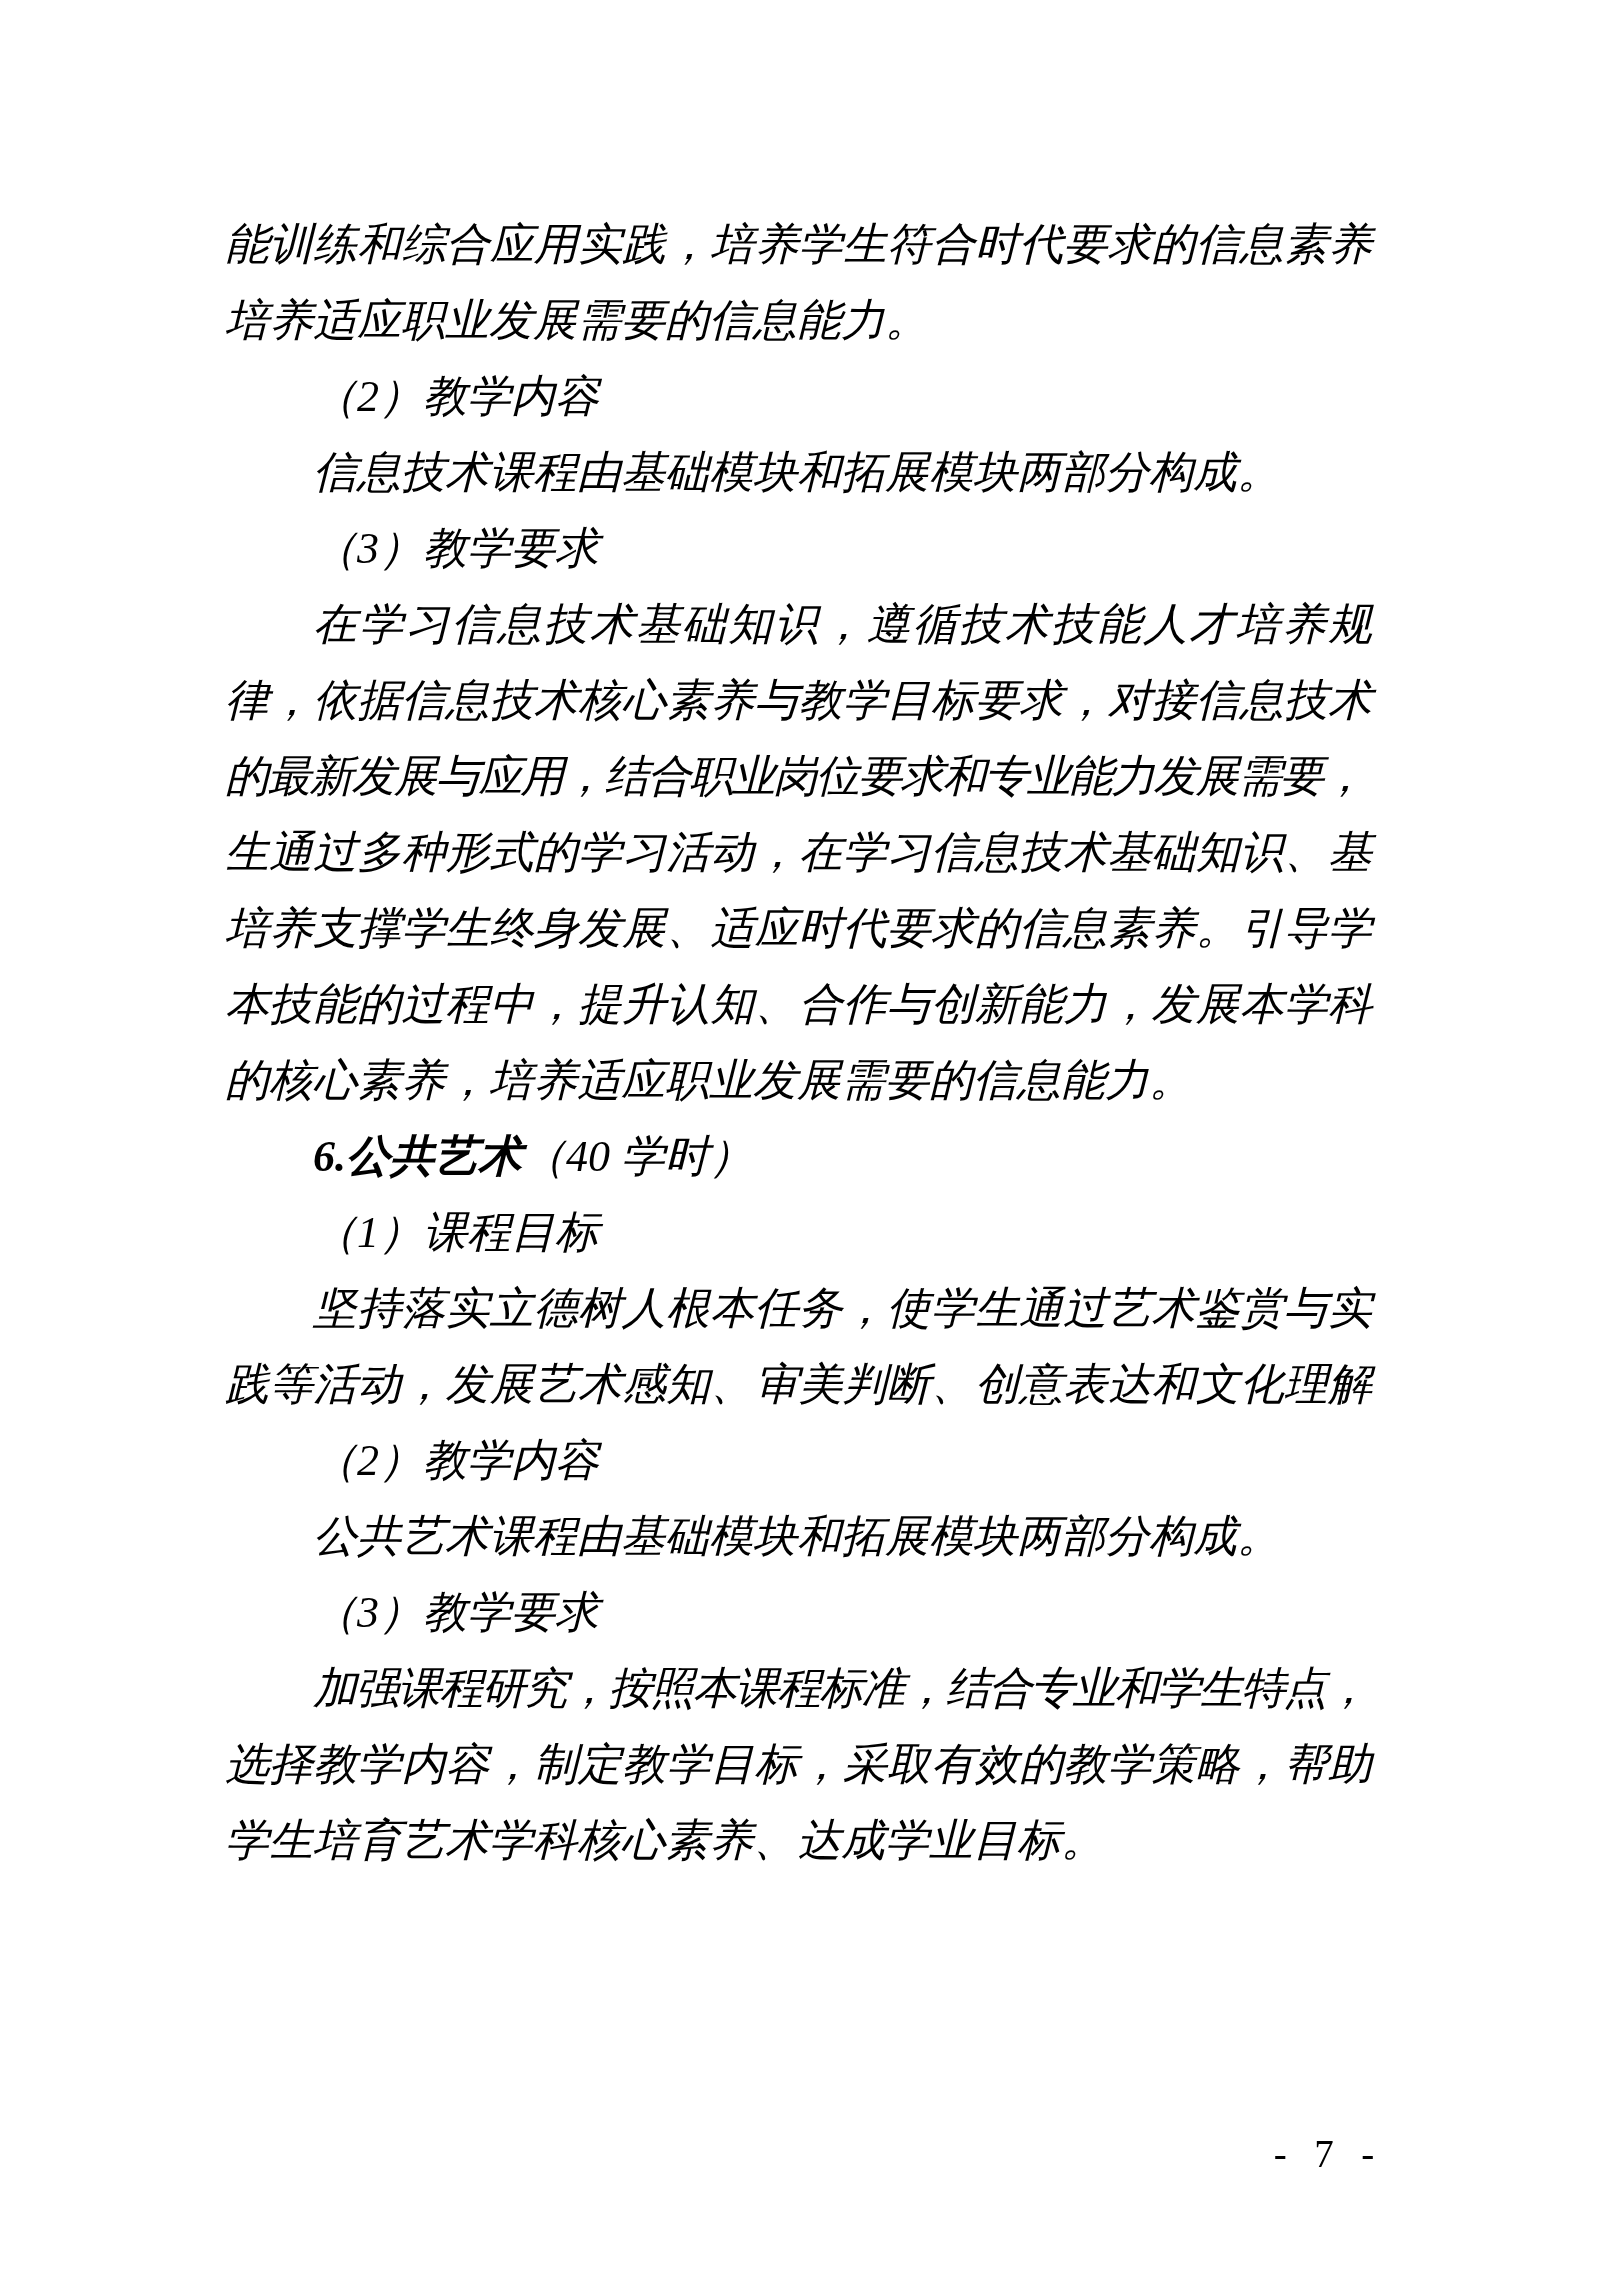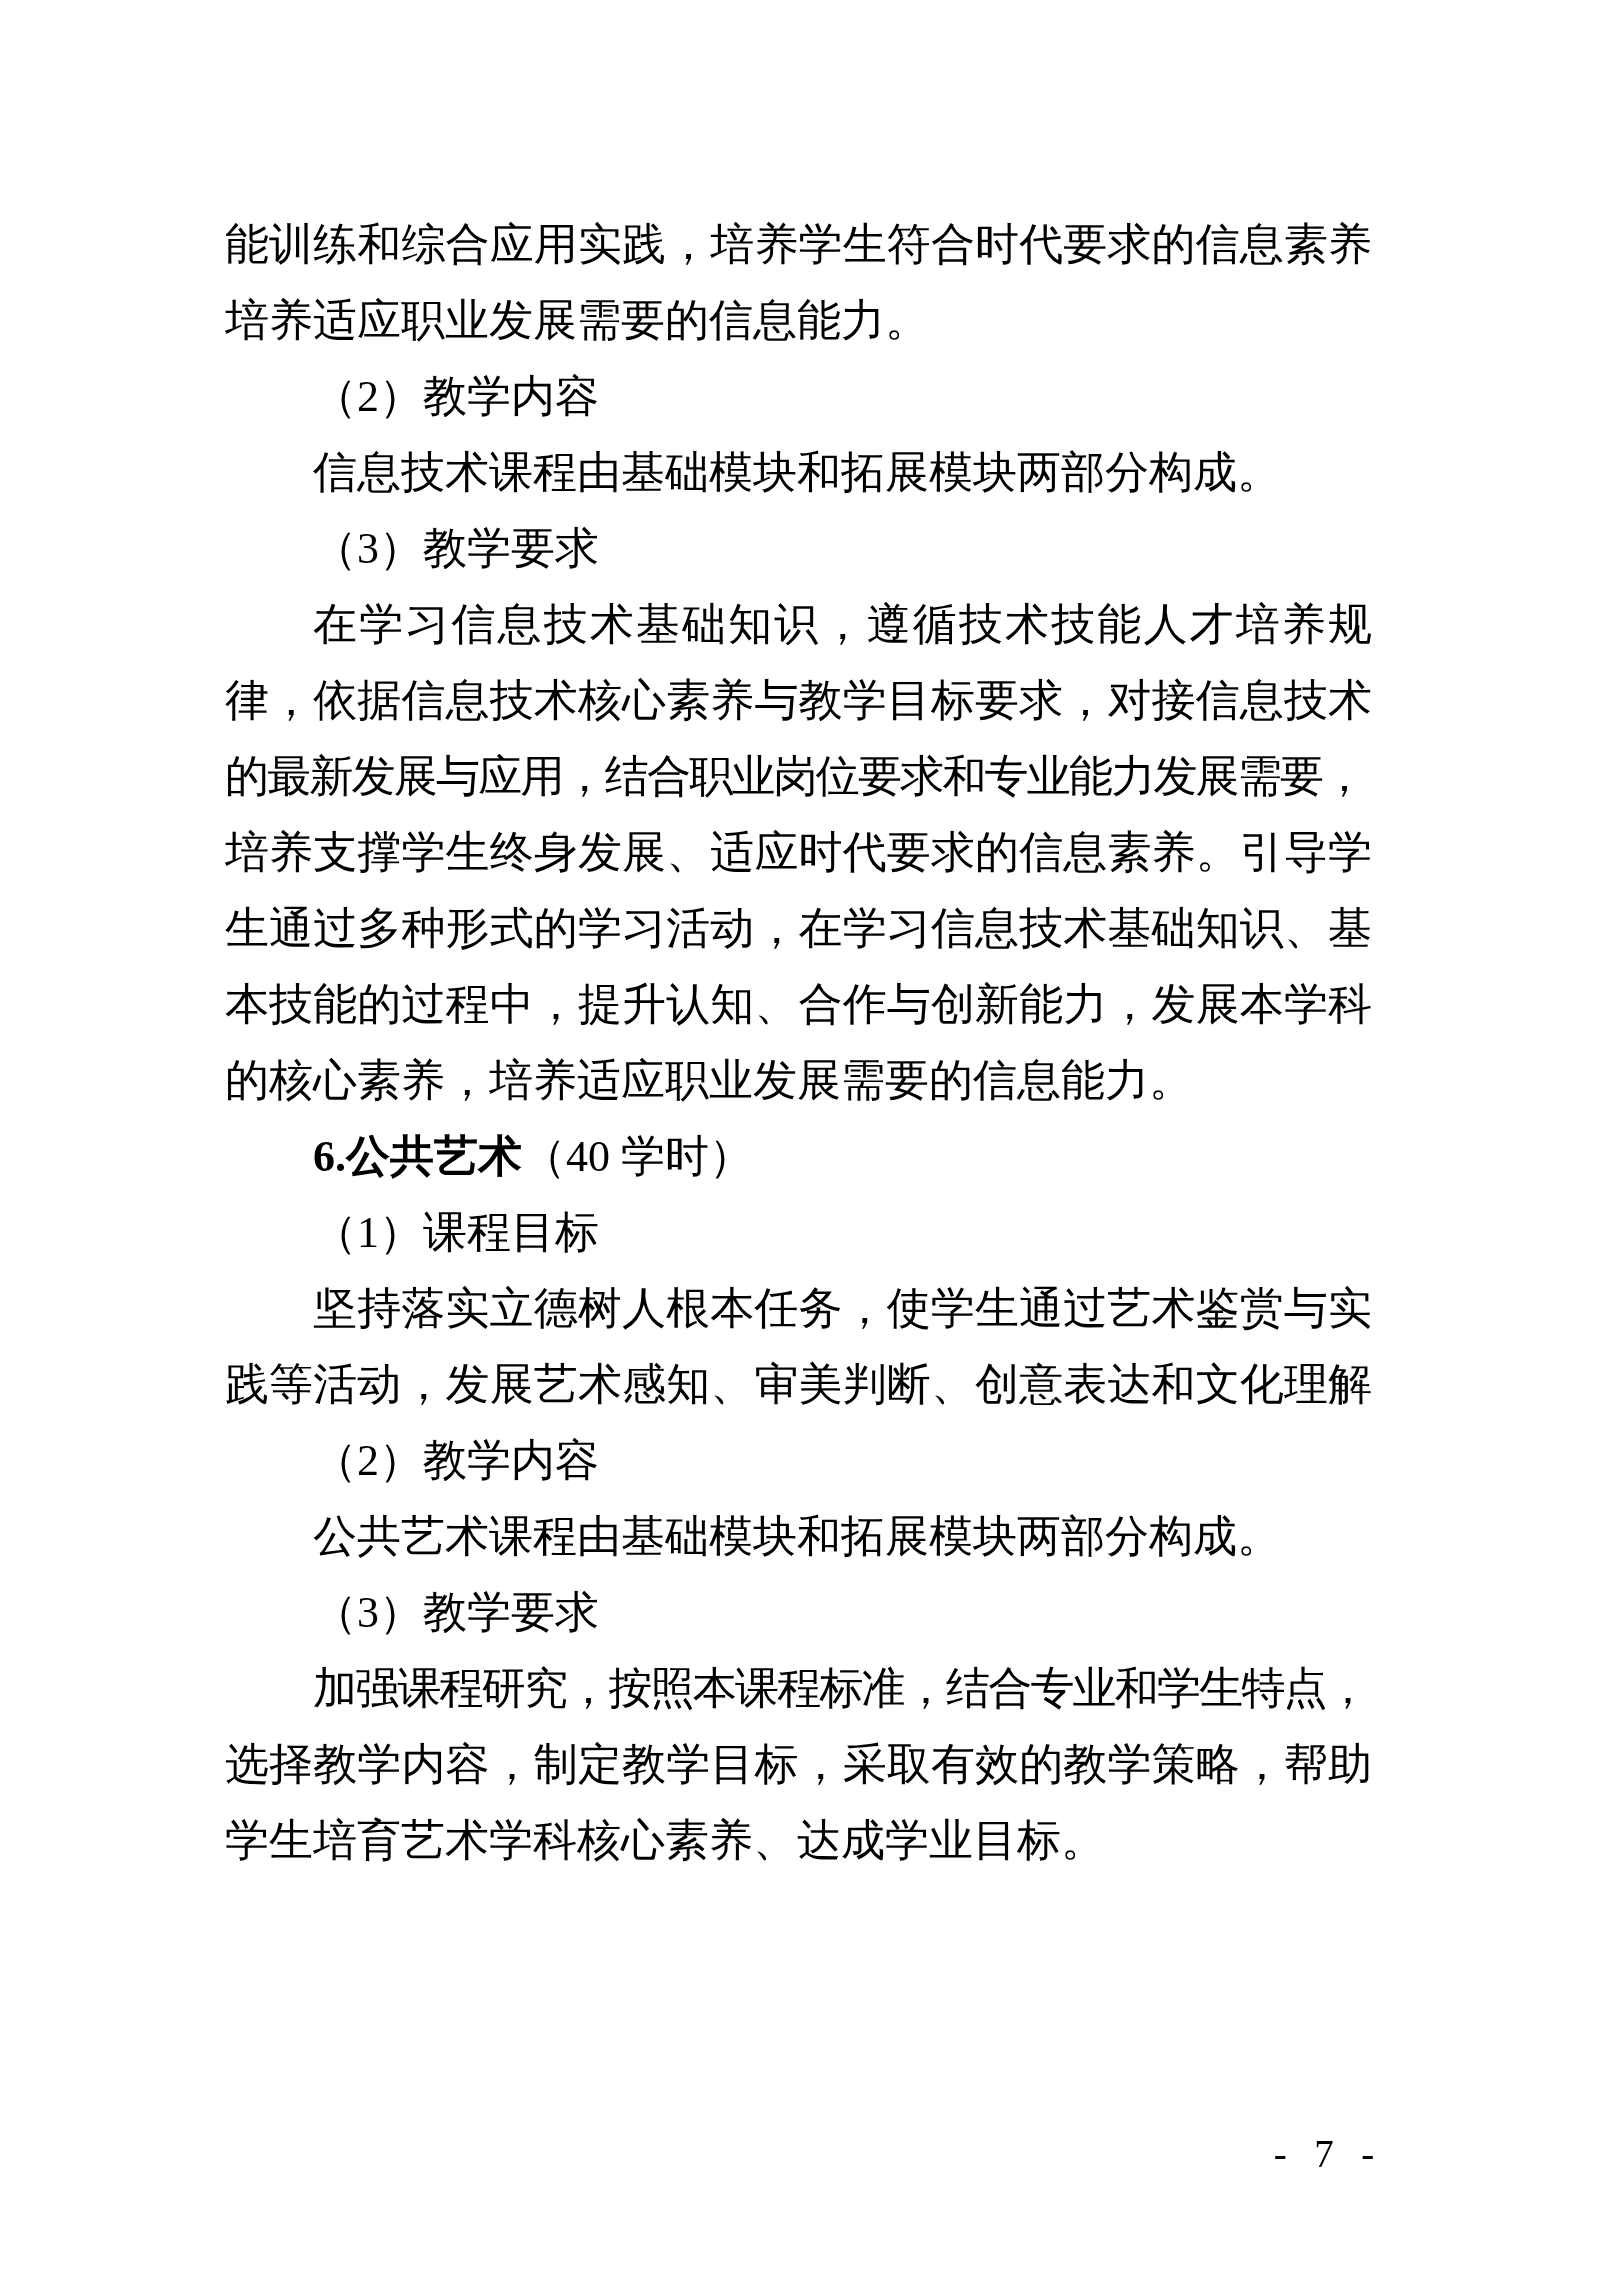--- a/index.html
+++ b/index.html
@@ -22,20 +22,21 @@
     left: 225px;
     top: 207px;
     width: 1147px;
   }
   .line {
     width: 100%;
     height: 76px;
     line-height: 76px;
     font-size: 44px;
     white-space: nowrap;
+    font-style: italic;
   }
   .just {
     white-space: normal;
     text-align: justify;
     text-align-last: justify;
   }
   .indent {
     text-indent: 88px;
   }
   .tight {
@@ -65,22 +66,22 @@
 
   <main class="text-block">
       <div class="line just">能训练和综合应用实践，培养学生符合时代要求的信息素养</div>
       <div class="line">培养适应职业发展需要的信息能力。</div>
       <div class="line indent">（2）教学内容</div>
       <div class="line indent">信息技术课程由基础模块和拓展模块两部分构成。</div>
       <div class="line indent">（3）教学要求</div>
       <div class="line indent just">在学习信息技术基础知识，遵循技术技能人才培养规</div>
       <div class="line just">律，依据信息技术核心素养与教学目标要求，对接信息技术</div>
       <div class="line tight">的最新发展与应用，结合职业岗位要求和专业能力发展需要，</div>
+      <div class="line just">生通过多种形式的学习活动，在学习信息技术基础知识、基</div>
       <div class="line just">培养支撑学生终身发展、适应时代要求的信息素养。引导学</div>
-      <div class="line just">生通过多种形式的学习活动，在学习信息技术基础知识、基</div>
       <div class="line just">本技能的过程中，提升认知、合作与创新能力，发展本学科</div>
       <div class="line">的核心素养，培养适应职业发展需要的信息能力。</div>
       <div class="line indent"><span class="b">6.公共艺术</span><span>（40 学时）</span></div>
       <div class="line indent">（1）课程目标</div>
       <div class="line indent just">坚持落实立德树人根本任务，使学生通过艺术鉴赏与实</div>
       <div class="line just">践等活动，发展艺术感知、审美判断、创意表达和文化理解</div>
       <div class="line indent">（2）教学内容</div>
       <div class="line indent">公共艺术课程由基础模块和拓展模块两部分构成。</div>
       <div class="line indent">（3）教学要求</div>
       <div class="line indent tight">加强课程研究，按照本课程标准，结合专业和学生特点，</div>

